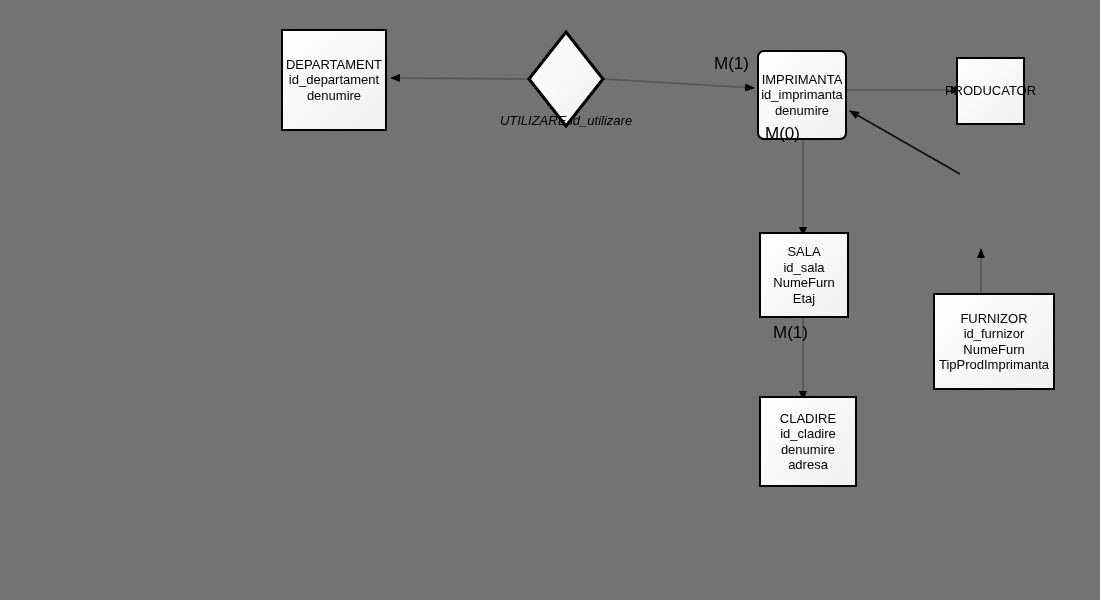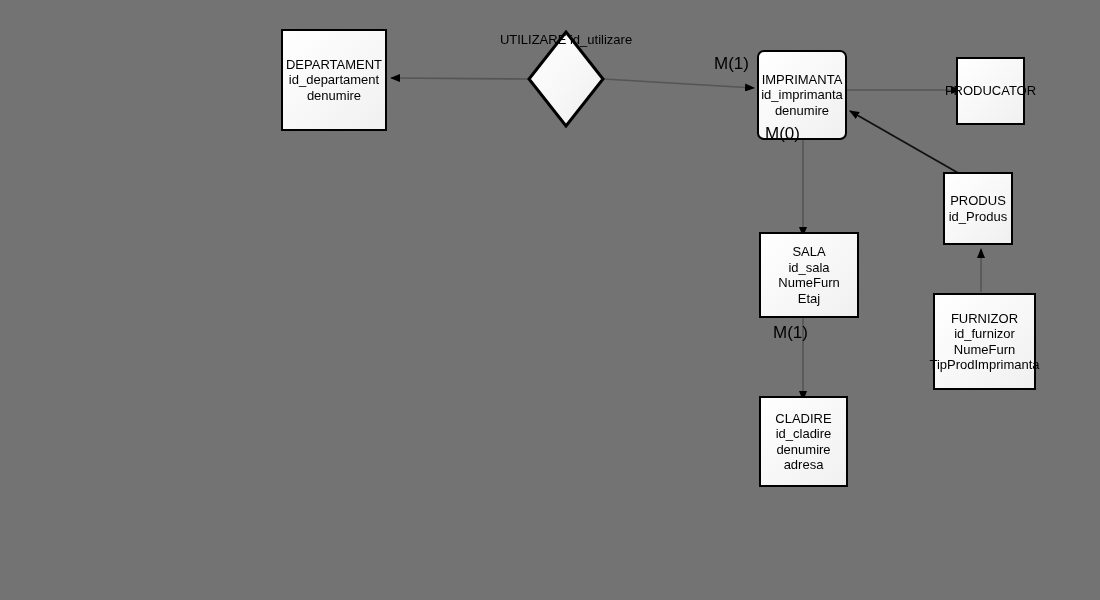--- a/index.html
+++ b/index.html
@@ -45,22 +45,23 @@
   .node .line {
     display: block;
   }
   
   .node.overflow {
     overflow: visible;
   }
   .diamond-wrap {
     position: absolute;
     display: flex;
-    align-items: flex-start;
+    align-items: flex-end;
     justify-content: center;
+    font-style: italic;
   }
   .diamond-shape {
     position: absolute;
     left: 0;
     top: 0;
     width: 100%;
     height: 100%;
   }
   .diamond-label {
     position: relative;
@@ -131,40 +132,36 @@
   <div class="node" style="left:757px; top:50px; width:90px; height:90px;border-radius:7px;">
     <span class="line">IMPRIMANTA</span>
     <span class="line">id_imprimanta</span>
     <span class="line">denumire</span>
   </div>
 
   <div class="node overflow" style="left:956px; top:57px; width:69px; height:68px;">
     <span class="line">PRODUCATOR</span>
   </div>
 
-  <div class="node overflow" style="left:943px; top:172px; width:70px; height:73px;">
-    <span class="line">PRODUS</span>
-    <span class="line">id_Produs</span>
-  </div>
 
-  <div class="node overflow" style="left:933px; top:293px; width:103px; height:97px;">
+  <div class="node overflow" style="left:933px; top:293px; width:122px; height:97px;">
     <span class="line">FURNIZOR</span>
     <span class="line">id_furnizor</span>
     <span class="line">NumeFurn</span>
     <span class="line">TipProdImprimanta</span>
   </div>
 
-  <div class="node" style="left:759px; top:232px; width:100px; height:86px;">
+  <div class="node" style="left:759px; top:232px; width:90px; height:86px;">
     <span class="line">SALA</span>
     <span class="line">id_sala</span>
     <span class="line">NumeFurn</span>
     <span class="line">Etaj</span>
   </div>
 
-  <div class="node" style="left:759px; top:396px; width:89px; height:91px;">
+  <div class="node" style="left:759px; top:396px; width:98px; height:91px;">
     <span class="line">CLADIRE</span>
     <span class="line">id_cladire</span>
     <span class="line">denumire</span>
     <span class="line">adresa</span>
   </div>
 
   <div class="edge-label" style="left:714px; top:56px;">M(1)</div>
 
   <div class="edge-label" style="left:765px; top:126px;">M(0)</div>
 

